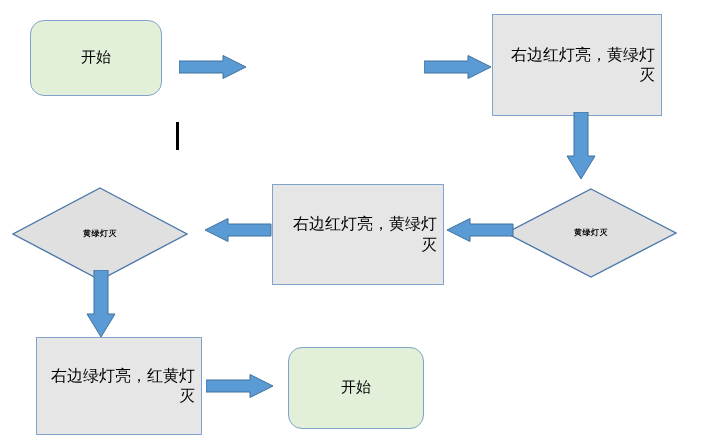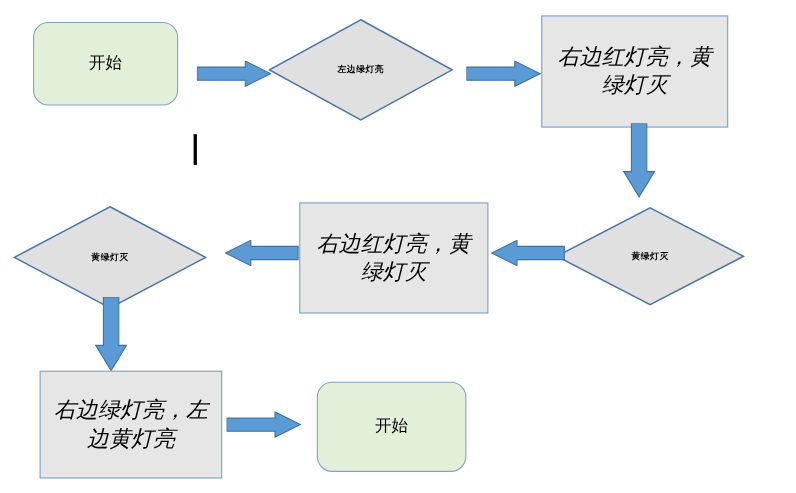--- a/index.html
+++ b/index.html
@@ -17,38 +17,37 @@
     height: 448px;
     background: #ffffff;
     overflow: hidden;
   }
   .node {
     position: absolute;
     box-sizing: border-box;
     display: flex;
     align-items: center;
     justify-content: center;
-    text-align: center;
+    text-align: right;
     color: #000000;
     line-height: 1.28;
   }
   
   .term {
     background: #e2efd9;
     border: 1.5px solid #7fa3cc;
     border-radius: 14px;
     font-size: 15px;
   }
   
   .proc {
     background: #e7e6e6;
     border: 1.2px solid #7fa3cc;
-    font-size: 20px;
+    font-size: 16px;
     padding: 0 6px;
-    font-style: italic;
   }
   
   .dec {
     background: transparent;
     border: none;
   }
   .dec .dec-shape {
     position: absolute;
     inset: 0;
   }
@@ -78,26 +77,20 @@
   <div class="node term" style="left:30px; top:20px; width:132px; height:76px;">
     <span>开始</span>
   </div>
 
   <div class="arrow" style="left:179px; top:55px; width:68px; height:24px;">
     <svg width="68" height="24" viewBox="0 0 68 24">
       <polygon points="0,6 44,6 44,0.5 67,12 44,23.5 44,18 0,18" fill="#5b9bd5" stroke="#41719c" stroke-width="1"></polygon>
     </svg>
   </div>
 
-  <div class="node dec" style="left:244px; top:17px; width:168px; height:93px;">
-    <svg class="dec-shape" width="168" height="93" viewBox="0 0 168 93" preserveAspectRatio="none">
-      <polygon points="84,1 167,46.5 84,92 1,46.5" fill="#e0e0e0" stroke="#4a77a8" stroke-width="1.4"></polygon>
-    </svg>
-    <span class="dec-label">左边绿灯亮</span>
-  </div>
 
   <div class="arrow" style="left:424px; top:55px; width:68px; height:24px;">
     <svg width="68" height="24" viewBox="0 0 68 24">
       <polygon points="0,6 44,6 44,0.5 67,12 44,23.5 44,18 0,18" fill="#5b9bd5" stroke="#41719c" stroke-width="1"></polygon>
     </svg>
   </div>
 
   <div class="node proc" style="left:492px; top:14px; width:170px; height:102px;">
     <span>右边红灯亮，黄绿灯灭</span>
   </div>
@@ -138,21 +131,21 @@
     <span class="dec-label">黄绿灯灭</span>
   </div>
 
   <div class="arrow" style="left:86px; top:270px; width:30px; height:68px;">
     <svg width="30" height="68" viewBox="0 0 30 68">
       <polygon points="8,0 22,0 22,44 29,44 15,67 1,44 8,44" fill="#5b9bd5" stroke="#41719c" stroke-width="1"></polygon>
     </svg>
   </div>
 
   <div class="node proc" style="left:36px; top:337px; width:166px; height:98px;">
-    <span>右边绿灯亮，左边黄灯亮</span>
+    <span>右边绿灯亮，红黄灯灭</span>
   </div>
 
   <div class="arrow" style="left:206px; top:374px; width:68px; height:24px;">
     <svg width="68" height="24" viewBox="0 0 68 24">
       <polygon points="0,6 44,6 44,0.5 67,12 44,23.5 44,18 0,18" fill="#5b9bd5" stroke="#41719c" stroke-width="1"></polygon>
     </svg>
   </div>
 
   <div class="node term" style="left:288px; top:347px; width:136px; height:82px;">
     <span>开始</span>

